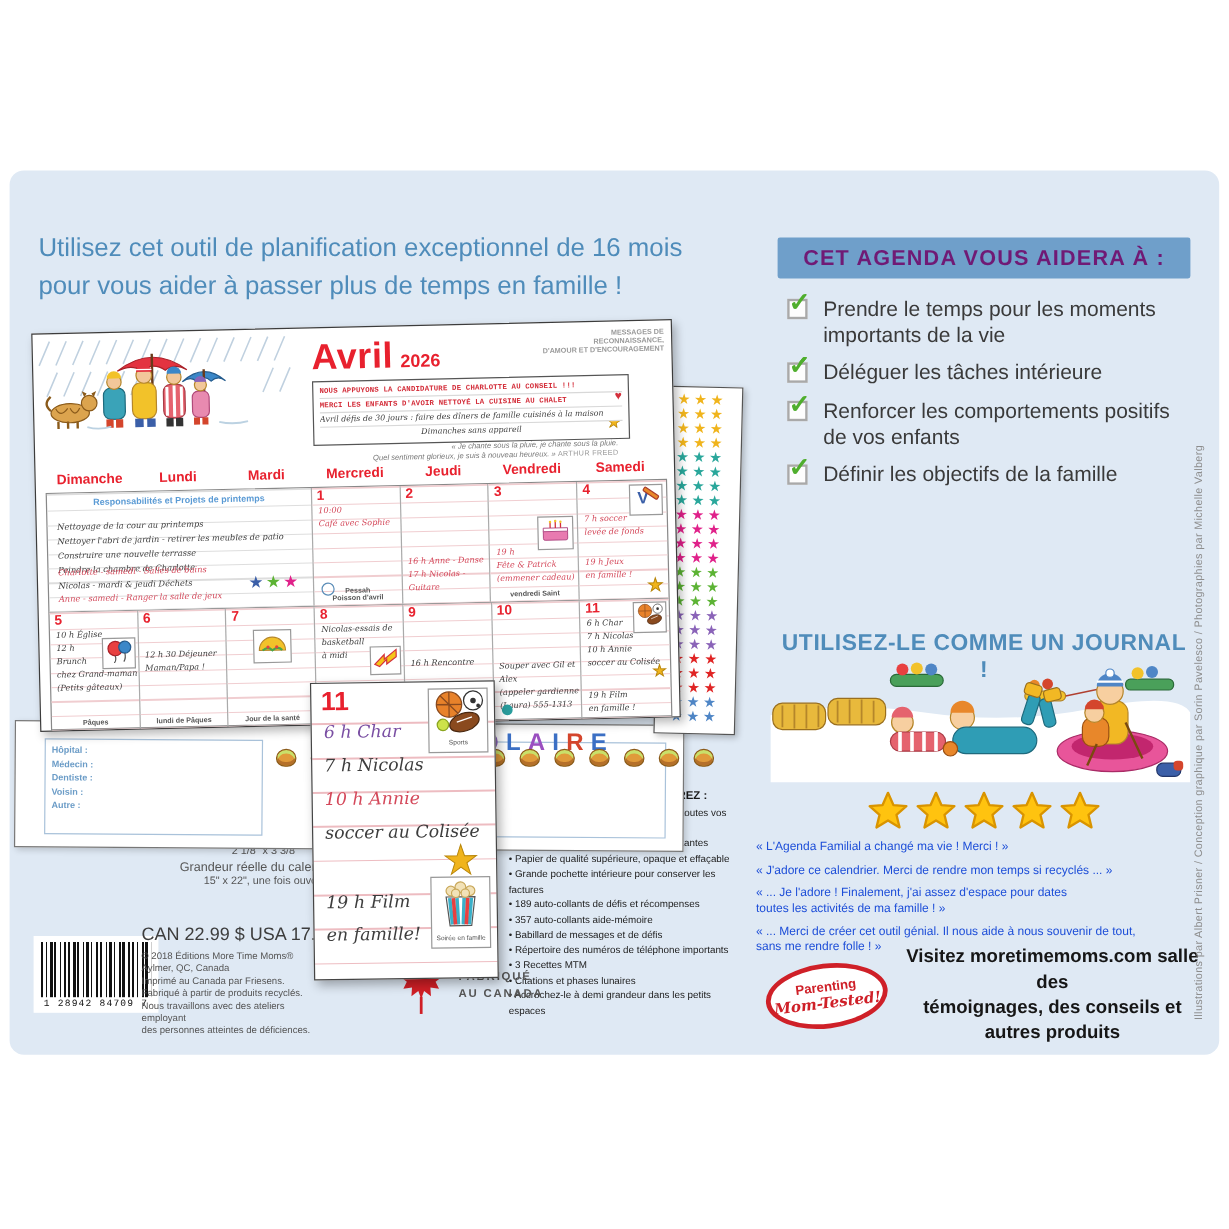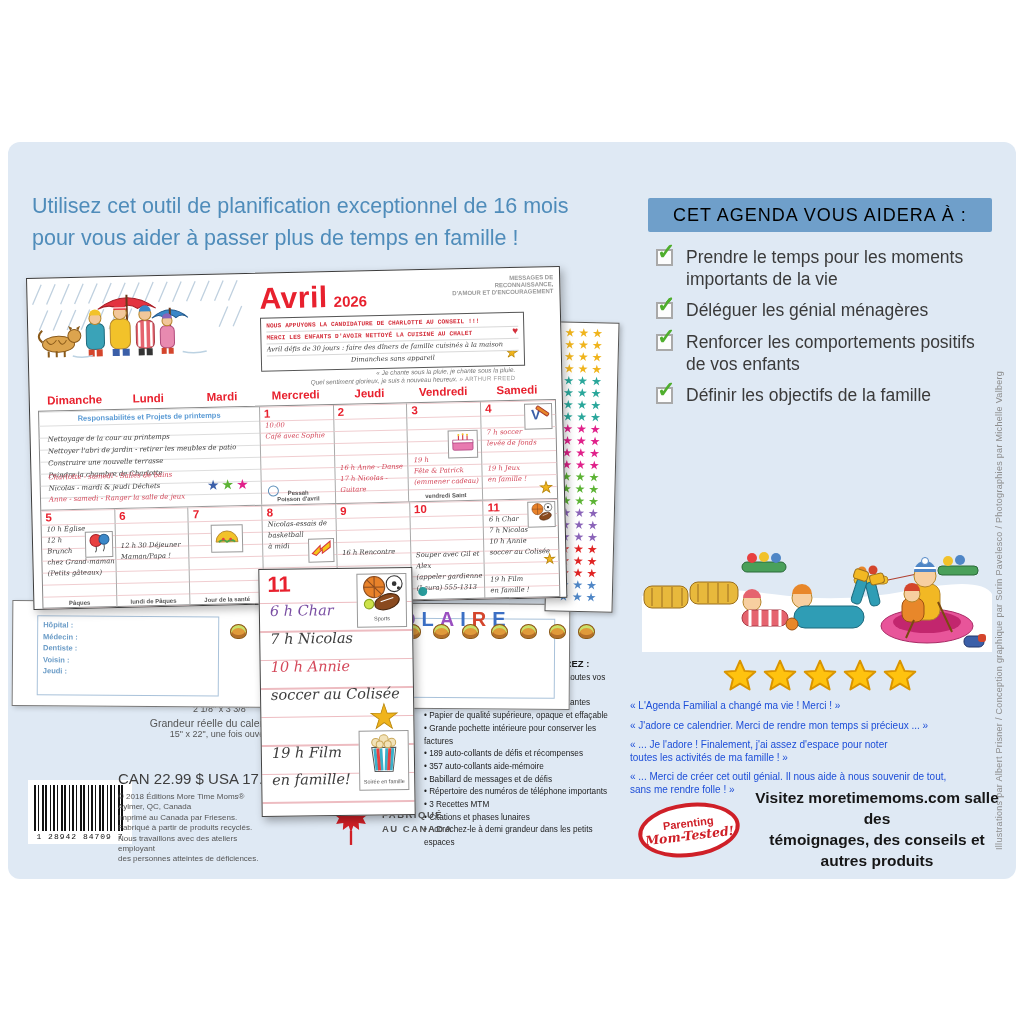--- a/index.html
+++ b/index.html
@@ -7,21 +7,21 @@
          font-family:"Liberation Sans",sans-serif;}
   .pre{white-space:pre-line;}
   .pkg{position:absolute;left:8px;top:142px;width:1008px;height:737px;background:#dfe9f4;border-radius:12px;}
   .abs{position:absolute;}
 
   
   .headline{left:24px;top:48px;width:620px;font-size:21.5px;line-height:1.5;color:#4f8cba;}
 
   
   .banner{left:640px;top:56px;width:344px;height:34px;background:#6f9fca;border-radius:2px;
-          color:#000000;font-weight:normal;font-size:18px;letter-spacing:1px;text-align:center;line-height:34px;}
+          color:#701a75;font-weight:bold;font-size:18px;letter-spacing:1px;text-align:center;line-height:34px;}
   .checklist{left:648px;top:104px;width:334px;}
   .chk{position:relative;padding-left:30px;margin-bottom:9px;font-size:17.5px;line-height:1.27;color:#3a3a3a;}
   .chk .box{position:absolute;left:0;top:3px;width:13px;height:13px;border:2px solid #a9a9a9;background:#fdfdfd;}
   .chk .tick{position:absolute;left:1px;top:-8px;color:#4fae2d;font-weight:bold;font-size:22px;}
   .journal{left:640px;top:384px;width:344px;text-align:center;color:#4f8cba;font-weight:bold;font-size:19px;letter-spacing:.5px;}
   .winter{left:634px;top:408px;}
   .rating{left:640px;top:516px;width:344px;text-align:center;}
   .rating svg{margin:0 2px;}
   .quotes{left:622px;top:556px;width:376px;text-align:left;color:#1d4ed8;font-size:10px;line-height:1.25;}
   .quotes p{margin:0 0 7px 0;}
@@ -129,25 +129,26 @@
 
   <div class="abs headline pre" style="left:32px;top:190px;">Utilisez cet outil de planification exceptionnel de 16 mois
 pour vous aider à passer plus de temps en famille !</div>
 
   <div class="abs banner" style="left:648px;top:198px;">CET AGENDA VOUS AIDERA À :</div>
 
   <div class="abs checklist" style="left:656px;top:246px;">
     <div class="chk"><span class="box"></span><span class="tick">✓</span><span>Prendre le temps pour les moments importants de la vie</span></div>
     <div class="chk"><span class="box"></span><span class="tick">✓</span></div>
     <div class="chk"><span class="box"></span><span class="tick">✓</span></div>
-    <div class="chk"><span class="box"></span><span class="tick">✓</span><span>Déléguer les génial ménagères</span></div>
+    <div class="chk"><span class="box"></span><span class="tick">✓</span><span>Déléguer les tâches intérieure</span></div>
     <div class="chk"><span class="box"></span><span class="tick">✓</span><span>Renforcer les comportements positifs de vos enfants</span></div>
     <div class="chk"><span class="box"></span><span class="tick">✓</span><span>Définir les objectifs de la famille</span></div>
   </div>
 
+  <div class="abs journal" style="left:648px;top:526px;">UTILISEZ-LE COMME UN JOURNAL !</div>
 
   <div class="abs winter" style="left:642px;top:550px;">
     <svg width="350" height="102" viewBox="0 0 350 102">
       <path d="M0 46 Q60 34 130 44 T270 40 T350 44 L350 102 L0 102 Z" fill="#ffffff"></path>
       <g>
         <rect x="100" y="12" width="44" height="10" rx="5" fill="#4aa05a" stroke="#2a6a38"></rect>
         <circle cx="110" cy="8" r="5" fill="#e84040"></circle>
           <circle cx="122" cy="7" r="5" fill="#f2c22a"></circle>
           <circle cx="134" cy="8" r="5" fill="#4f86c6"></circle>
         <rect x="212" y="26" width="34" height="8" rx="4" fill="#f2c22a" stroke="#b5862a"></rect>
@@ -207,22 +208,22 @@
       </svg><svg width="36" height="36" viewBox="0 0 24 24">
         <path d="M12 1.8 15 8.6l7.2.6-5.5 4.8 1.7 7-6.4-3.9-6.4 3.9 1.7-7L1.8 9.2l7.2-.6z" fill="#ffc30f" stroke="#d99400" stroke-width="1.3" stroke-linejoin="round"></path>
       </svg><svg width="36" height="36" viewBox="0 0 24 24">
         <path d="M12 1.8 15 8.6l7.2.6-5.5 4.8 1.7 7-6.4-3.9-6.4 3.9 1.7-7L1.8 9.2l7.2-.6z" fill="#ffc30f" stroke="#d99400" stroke-width="1.3" stroke-linejoin="round"></path>
       </svg><svg width="36" height="36" viewBox="0 0 24 24">
         <path d="M12 1.8 15 8.6l7.2.6-5.5 4.8 1.7 7-6.4-3.9-6.4 3.9 1.7-7L1.8 9.2l7.2-.6z" fill="#ffc30f" stroke="#d99400" stroke-width="1.3" stroke-linejoin="round"></path>
       </svg></div>
 
   <div class="abs quotes" style="left:630px;top:700px;">
     <p class="pre">« L'Agenda Familial a changé ma vie ! Merci ! »</p>
-    <p class="pre">« J'adore ce calendrier. Merci de rendre mon temps si précieux ... »</p>
-    <p class="pre">« ... Je l'adore ! Finalement, j'ai assez d'espace pour noter
+    <p class="pre">« J'adore ce calendrier. Merci de rendre mon temps si recyclés ... »</p>
+    <p class="pre">« ... Je l'adore ! Finalement, j'ai assez d'espace pour dates
 toutes les activités de ma famille ! »</p>
     <p class="pre">« ... Merci de créer cet outil génial. Il nous aide à nous souvenir de tout,
 sans me rendre folle ! »</p>
   </div>
 
   <div class="abs badge-row" style="left:638px;top:788px;">
     <div class="oval">
       <div class="l1">Parenting</div>
       <div class="l2">Mom-Tested!</div>
     </div>
@@ -232,21 +233,21 @@
 
   <div class="abs credits">Illustrations par Albert Prisner / Conception graphique par Sorin Pavelesco / Photographies par Michelle Valberg</div>
 
   <div class="abs dir-sheet" style="left:12px;top:602px;">
     <div class="dir-box"></div>
     <div class="dir-box2"></div>
     <div class="dir-labels pre">Hôpital :
 Médecin :
 Dentiste :
 Voisin :
-Jeudi :</div>
+Autre :</div>
   </div>
 
   <div class="abs letters" style="left:300px;top:608px;"><span style="color: rgb(59, 111, 196);">C</span><span style="color: rgb(212, 69, 44);">H</span><span style="color: rgb(74, 165, 74);">E</span><span style="color: rgb(232, 135, 42);">S</span><span style="color: rgb(232, 164, 31);">C</span><span style="color: rgb(138, 99, 184);">O</span><span style="color: rgb(59, 111, 196);">L</span><span style="color: rgb(154, 79, 192);">A</span><span style="color: rgb(59, 111, 196);">I</span><span style="color: rgb(212, 69, 44);">R</span><span style="color: rgb(59, 111, 196);">E</span></div>
   <div class="abs strip" style="left:230px;top:624px;">
       <span class="foodA"></span>
       <span class="foodA"></span>
       <span class="foodA"></span>
       <span class="foodA"></span>
       <span class="foodA"></span>
       <span class="foodA"></span>

